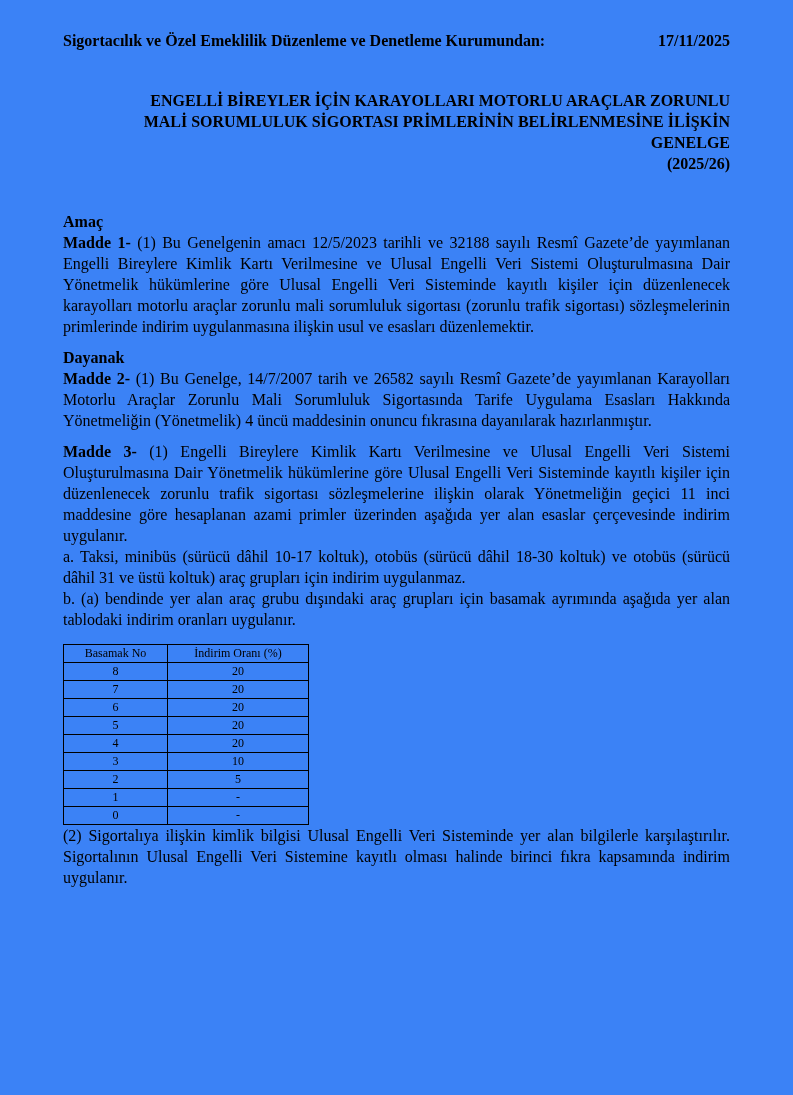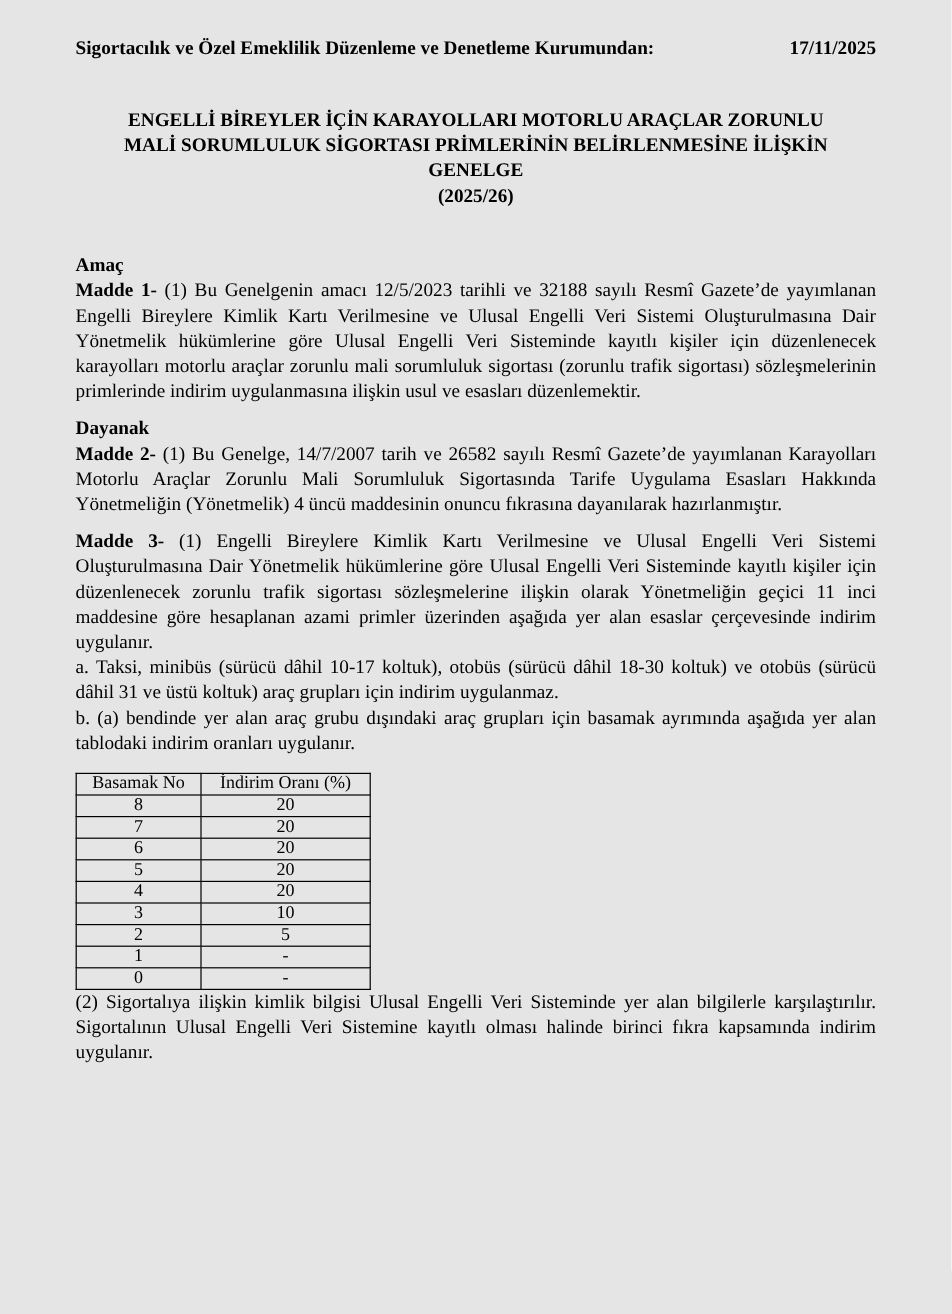--- a/index.html
+++ b/index.html
@@ -1,36 +1,36 @@
 <!DOCTYPE html>
 <html><head>
 <meta charset="utf-8">
 <style>
   html,body { margin:0; padding:0; background:#ffffff; }
   .page {
     position:relative;
     width:793px; height:1095px;
-    background:#e5e5e5;
+    background:#3b82f6;
     box-sizing:border-box;
     padding:30px 63px 0 63px;
     font-family:"Liberation Serif","DejaVu Serif",serif;
     font-size:16px; line-height:21px; color:#000000;
     overflow:hidden;
   }
   .doc-header { display:flex; justify-content:space-between; font-weight:bold; }
-  .doc-title { text-align:center; font-weight:bold; margin-top:39px; }
+  .doc-title { text-align:right; font-weight:bold; margin-top:39px; }
   .section-amac { margin-top:37px; }
   .section { margin-top:10px; }
   .section-heading { font-weight:bold; }
   p.body-par { margin:0; text-align:justify; }
   .lead-bold { font-weight:bold;margin-top:42px; }
   table.discount-table {
     border-collapse:collapse;
     margin-top:14px;
-    font-size:15px; line-height:17px;
+    font-size:12px; line-height:17px;
   }
   .discount-table th, .discount-table td {
     border:1px solid #000;
     text-align:center;
     font-weight:normal;
     padding:0 4px;
     height:17px;
   }
   .discount-table th.col-basamak, .discount-table td.col-basamak { width:95px; }
   .discount-table th.col-oran, .discount-table td.col-oran { width:132px; }

